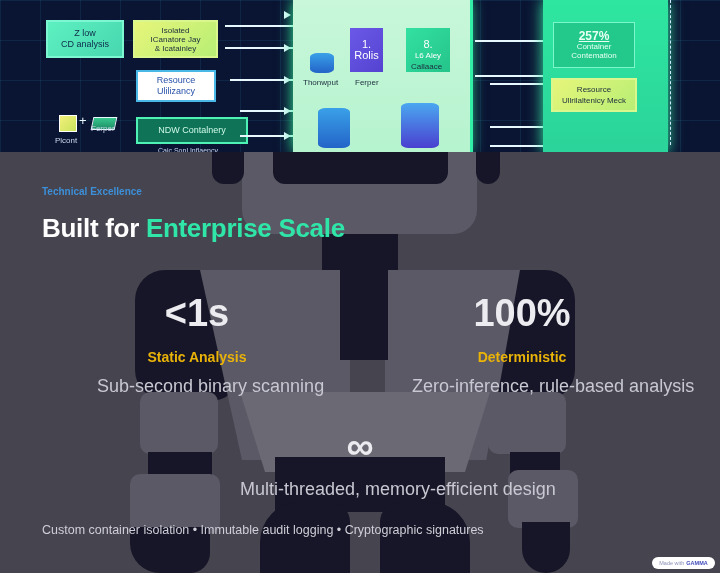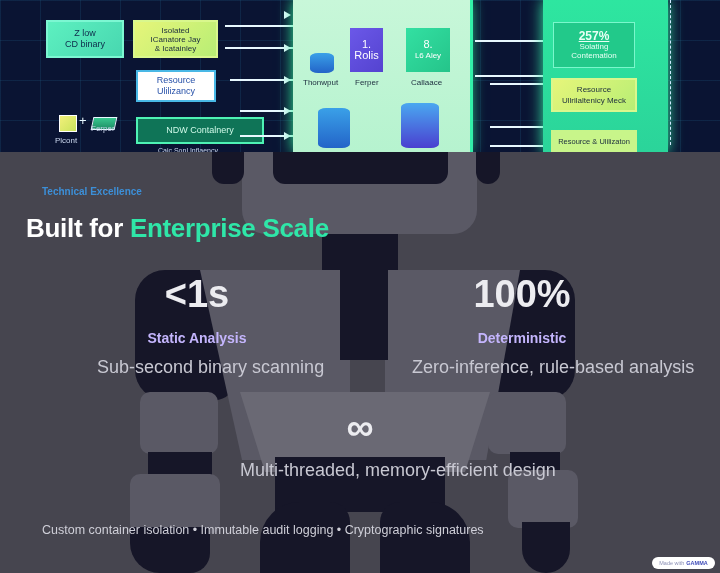--- a/index.html
+++ b/index.html
@@ -28,45 +28,45 @@
 
   
   .robot { position:absolute; left:0; top:152px; width:720px; height:421px; overflow:hidden; }
   .r { position:absolute; }
   .dark { background:#161628; }
   .grey { background:#5a5965; }
   .grey2 { background:#6a6974; }
 
   
   .eyebrow { position:absolute; left:42px; top:186px; font-size:10px; font-weight:bold; color:#3c8fd8; }
-  .title { position:absolute; left:26px; top:213px; font-size:26px; font-weight:bold; color:#ffffff; letter-spacing:-0.3px; white-space:nowrap; }
+  .title { position:absolute; left:42px; top:213px; font-size:26px; font-weight:bold; color:#ffffff; letter-spacing:-0.3px; white-space:nowrap; }
   .title .accent { color:#2fe6a8; }
-  .stat { position:absolute; text-align:center; color:#fff; }
+  .stat { position:absolute; text-align:center; color:#fff;margin-top:19px; }
   .stat .num { font-size:38px; font-weight:bold; color:#ececf0; line-height:44px; }
-  .stat .head { font-size:14px; font-weight:bold; color:#c4b5fd; margin-top:14px; }
+  .stat .head { font-size:14px; font-weight:bold; color:#eab308; margin-top:14px; }
   .stat .desc { font-size:18px; color:#c8c8d2; margin-top:11px; white-space:nowrap; }
   .infinity { font-size:40px; font-weight:bold; color:#ececf0; line-height:40px; }
   .footer-text { position:absolute; left:42px; top:523px; font-size:12.5px; color:#cfcfd8; white-space:nowrap; }
   .badge { position:absolute; left:652px; top:557px; width:63px; height:12px; border-radius:6px; background:#fff; font-size:5.5px; color:#8b8fb5; display:flex; align-items:center; justify-content:center; gap:2px; }
   .badge b { color:#3f4bb8; }
 </style>
 </head>
 <body>
 
 <div class="hero">
   <div class="grid"></div>
 
   <div class="hbox box-green" style="left:46px;top:20px;width:78px;height:38px;white-space:pre-line;">Z low
-CD binary</div>
+CD analysis</div>
   <div class="hbox box-yellow" style="left:133px;top:20px;width:85px;height:38px;white-space:pre-line;font-size:8px;line-height:9px;">Isolated
 ICanatore Jay
 &amp; Icatainley</div>
   <div class="hbox box-white" style="left:136px;top:70px;width:80px;height:32px;white-space:pre-line;">Resource
 Ulilizancy</div>
-  <div class="hbox box-dark" style="left:136px;top:117px;width:128px;height:27px;">NDW Contalnery</div>
+  <div class="hbox box-dark" style="left:136px;top:117px;width:112px;height:27px;">NDW Contalnery</div>
   <div class="r" style="left:59px;top:115px;width:16px;height:15px;background:linear-gradient(135deg,#f2f07a,#c9e35c);border:1px solid #fff;"></div>
   <div class="lbl" style="left:79px;top:116px;font-size:13px;color:#e8f8ff;">+</div>
   <div class="r" style="left:92px;top:117px;width:22px;height:11px;background:linear-gradient(180deg,#38c78f,#1d8e65);border:1px solid #e8f8ff;transform:skewX(-12deg);"></div>
   <div class="lbl" style="left:55px;top:136px;">Plcont</div>
   <div class="lbl" style="left:91px;top:124px;text-align:center;">Ferper</div>
   <div class="lbl" style="left:158px;top:146px;font-size:7px;">Caic Sonl Inflaency</div>
 
   <div class="wire" style="left:225px;top:25px;width:68px;height:1.5px;"></div>
   <div class="wire" style="left:225px;top:47px;width:68px;height:1.5px;"></div>
   <div class="wire" style="left:230px;top:79px;width:63px;height:1.5px;"></div>
@@ -83,41 +83,40 @@
     <div class="lbl-dark" style="left:10px;top:78px;">Thonwput</div>
     <div class="hbox cube-purple" style="left:57px;top:28px;width:33px;height:44px;">
         <span>1.</span>
         <span style="font-size:11px;">Rolis</span>
       </div>
     <div class="lbl-dark" style="left:62px;top:78px;">Ferper</div>
     <div class="hbox cube-green" style="left:113px;top:28px;width:44px;height:44px;">
         <span>8.</span>
         <span style="font-size:8px;">L6 Aley</span>
       </div>
-    <div class="lbl-dark" style="left:118px;top:78px;">Callaace</div>
+    <div class="lbl-dark" style="left:118px;top:62px;">Callaace</div>
     <div class="cyl" style="left:25px;top:108px;width:32px;height:40px;"></div>
     <div class="cyl" style="left:108px;top:103px;width:38px;height:45px;background:linear-gradient(180deg,#4aa8f0,#4a3fd0);"></div>
   </div>
 
   <div class="edge-glow" style="left:470px;"></div>
   <div class="wire" style="left:475px;top:40px;width:68px;height:1.5px;"></div>
   <div class="wire" style="left:475px;top:75px;width:68px;height:1.5px;"></div>
   <div class="wire" style="left:490px;top:83px;width:53px;height:1.5px;"></div>
   <div class="wire" style="left:490px;top:126px;width:53px;height:1.5px;"></div>
   <div class="wire" style="left:490px;top:145px;width:53px;height:1.5px;"></div>
 
   <div class="panel-right">
     <div class="hbox" style="left:10px;top:22px;width:82px;height:46px;background:#22c98a;color:#e8fff4;border:1px solid #7af7cc;">
       <span style="font-size:12px;font-weight:bold;text-decoration:underline;">257%</span>
-      <span style="white-space:pre-line;font-size:8px;line-height:9px;">Solating
+      <span style="white-space:pre-line;font-size:8px;line-height:9px;">Contalner
 Contemation</span>
     </div>
     <div class="hbox box-yellow" style="left:8px;top:78px;width:86px;height:34px;white-space:pre-line;font-size:8px;">Resource
 Ullrilaltenicy Meck</div>
-    <div class="hbox" style="left:8px;top:130px;width:86px;height:22px;background:#c8f58a;color:#1b2c3d;font-size:7.5px;">Resource &amp; Ulilizaton</div>
   </div>
   <div class="r" style="left:670px;top:0;width:0;height:145px;border-left:1px dashed #cfe8ff;"></div>
 </div>
 
 <div class="robot">
 
   <div class="r grey" style="left:242px;top:-10px;width:235px;height:92px;border-radius:0 0 24px 24px;"></div>
   <div class="r dark" style="left:273px;top:-10px;width:175px;height:42px;border-radius:0 0 12px 12px;"></div>
   <div class="r dark" style="left:212px;top:0;width:32px;height:32px;border-radius:0 0 12px 12px;"></div>
   <div class="r dark" style="left:476px;top:0;width:24px;height:32px;border-radius:0 0 12px 12px;"></div>

